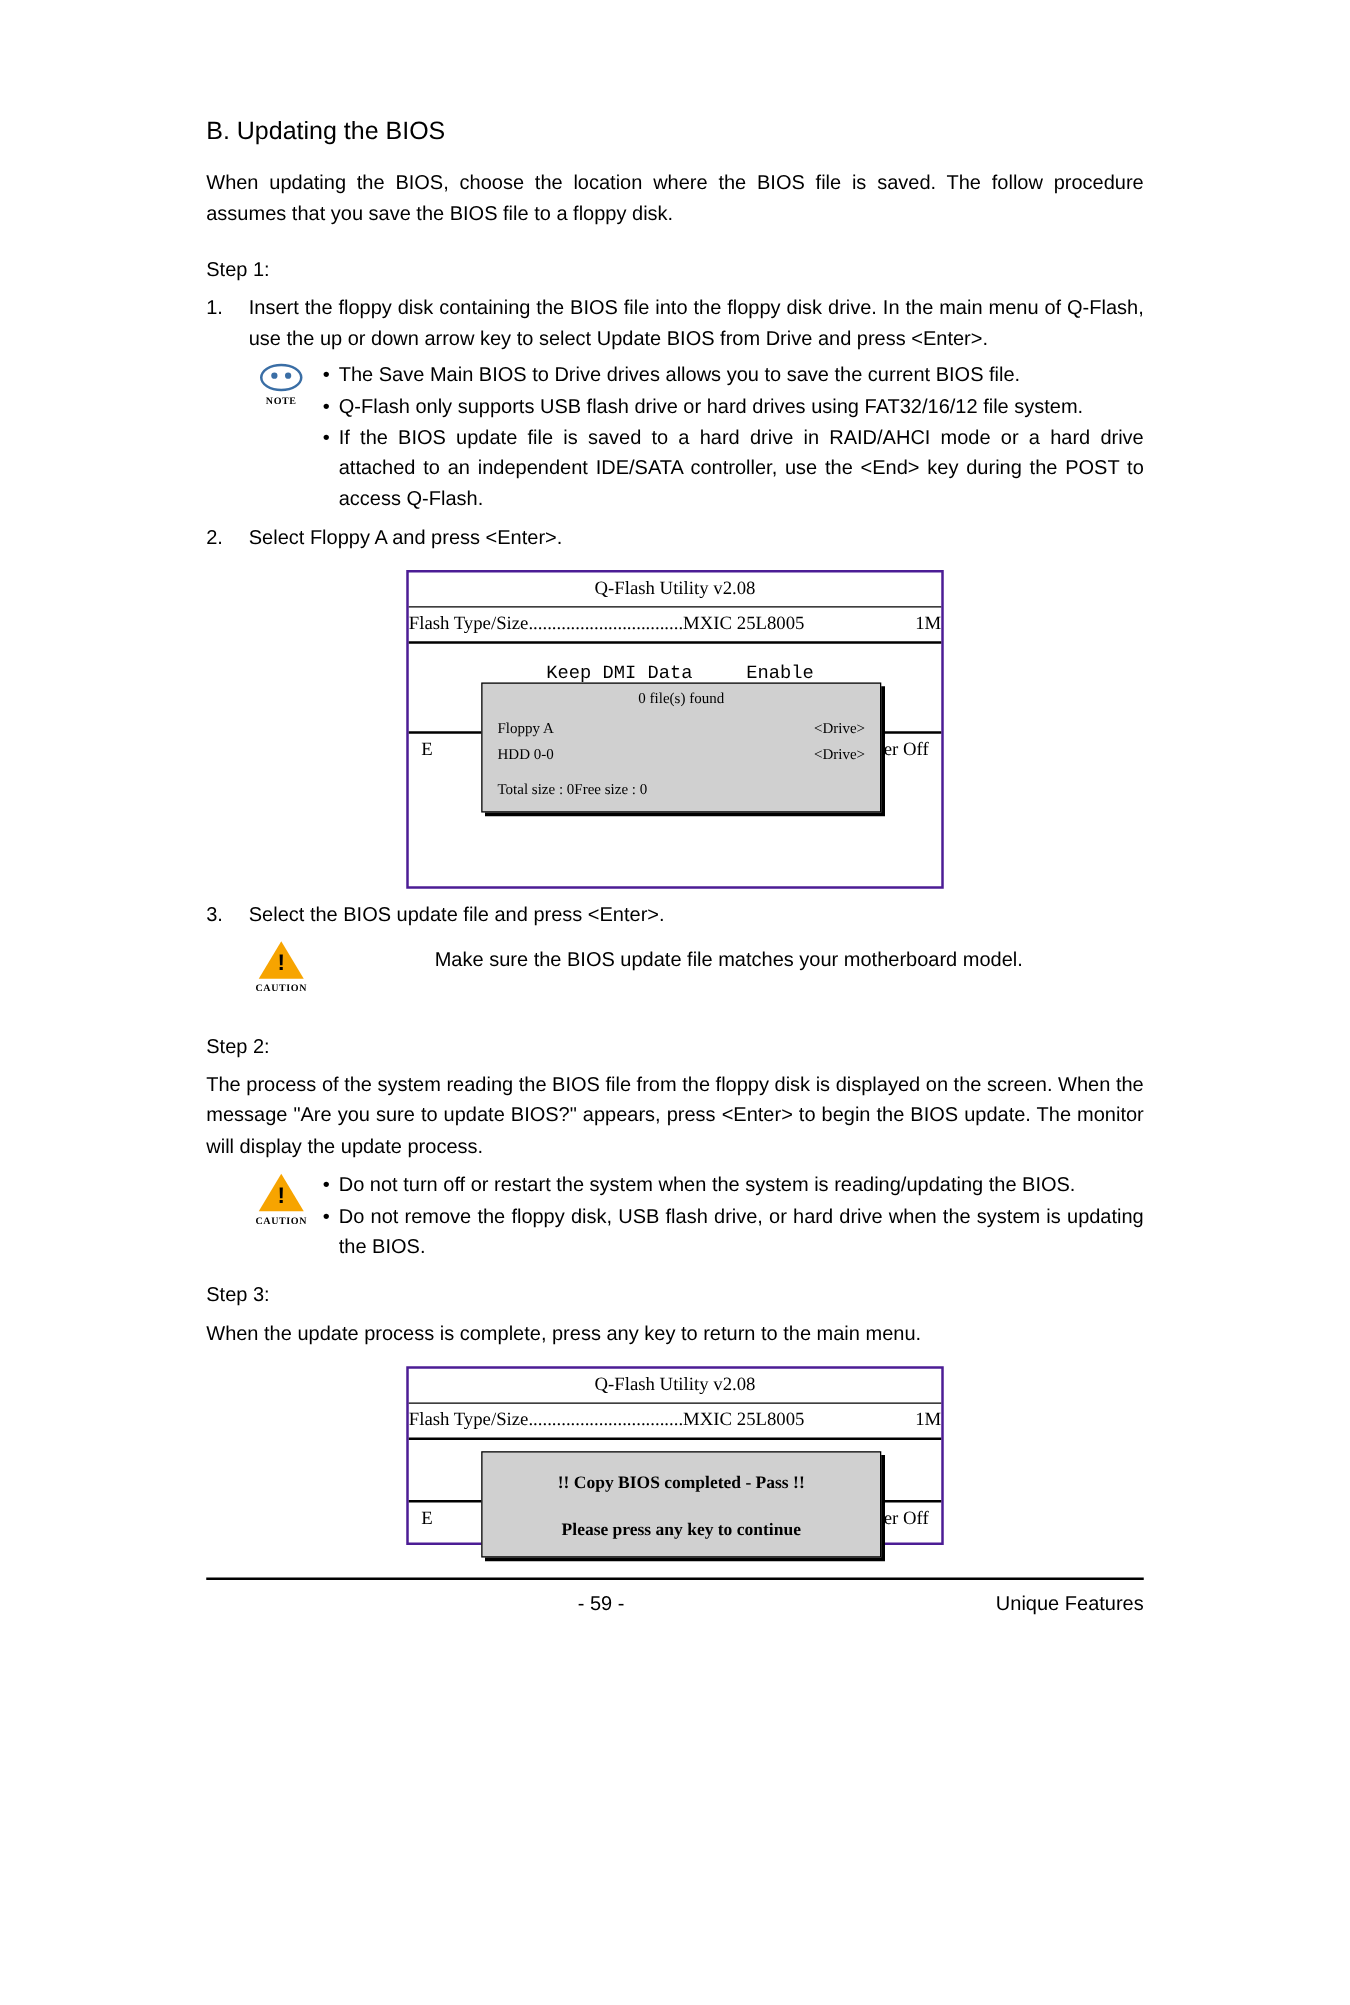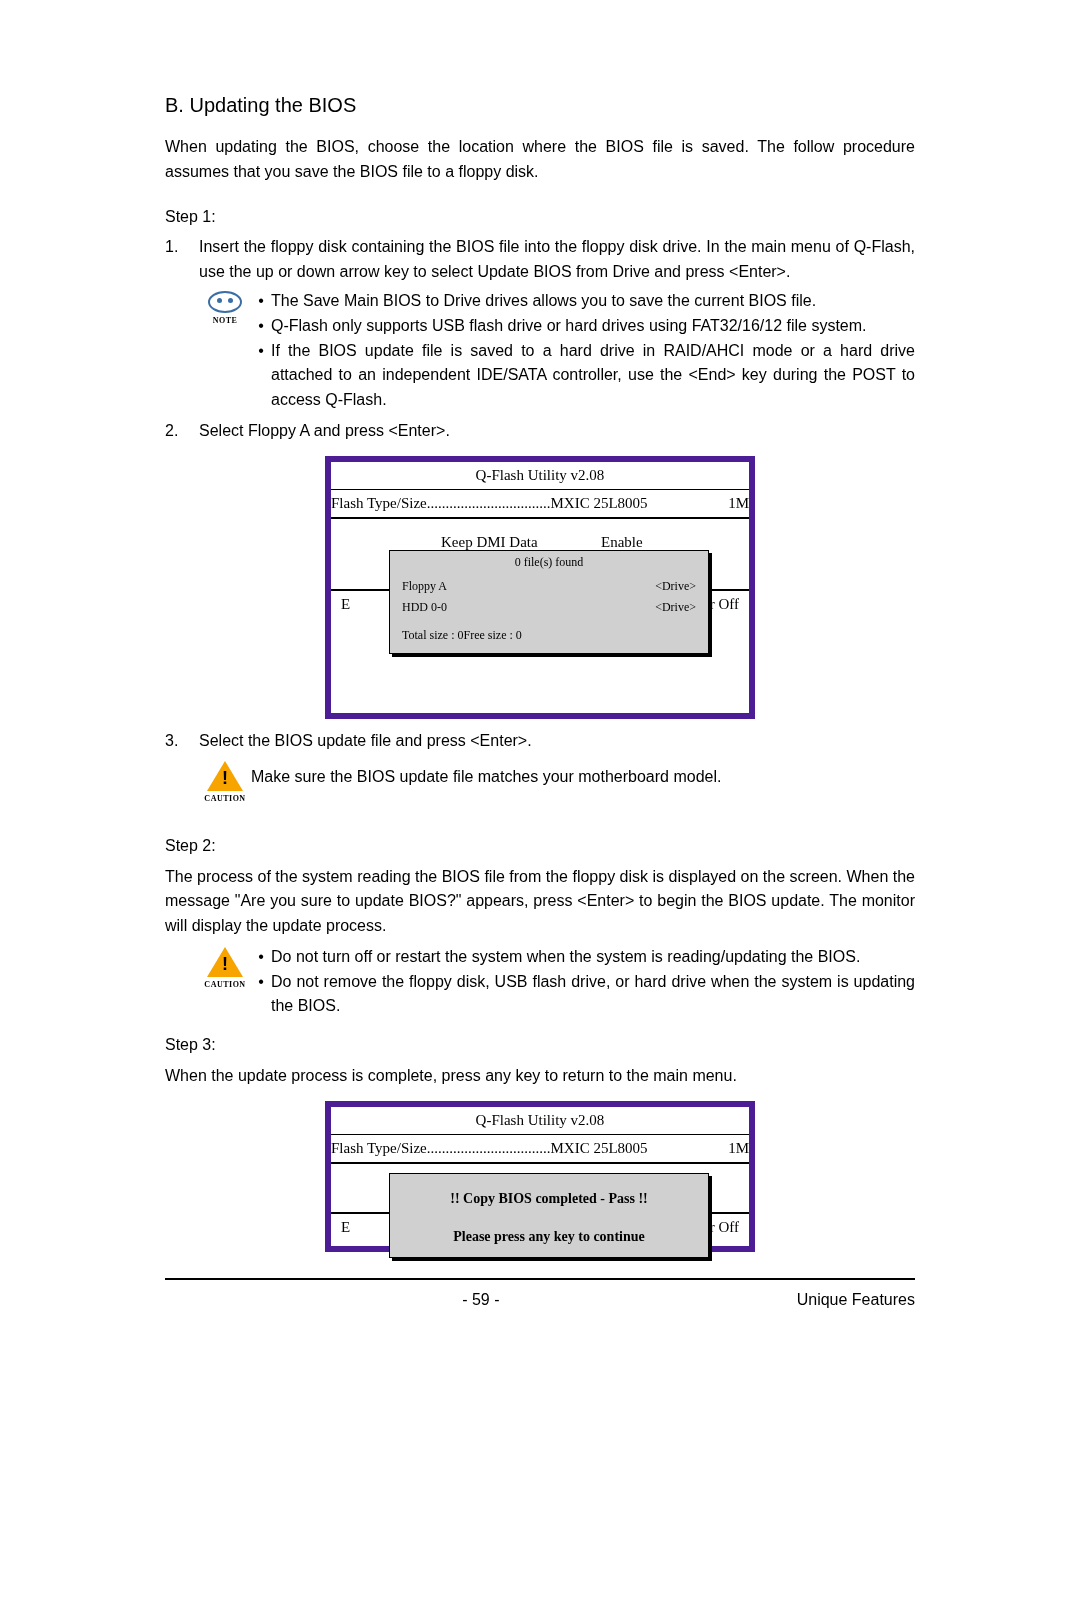--- a/index.html
+++ b/index.html
@@ -101,42 +101,42 @@
     flex-shrink:0;
     text-align:center;
   }
   .bullet .txt { flex:1; }
 
   .qflash {
     width: 430px;
     margin: 12px auto 10px auto;
   }
   .qflash-outer {
-    border: 6px solid #4c1d95;
+    border: 2px solid #4c1d95;
     font-family: "Times New Roman", Times, serif;
     font-size: 15px;
     position: relative;
     background:#fff;
   }
   .qflash-title {
     text-align:center;
     border-bottom: 1px solid #000;
     padding: 2px 0;
   }
   .qflash-flash {
     display:flex;
     justify-content: space-between;
     padding: 2px 0;
     border-bottom: 2px solid #000;
   }
   .qflash-body {
     padding: 12px 10px 6px 10px;
     min-height: 70px;
   }
-  .qflash-kv { display:flex; }
+  .qflash-kv { display:flex;font-family:Liberation Mono, monospace; }
   .qflash-kv .k { width: 160px; }
   .qflash-line {
     display:flex;
     padding: 2px 10px 6px 10px;
   }
   .e-off { width:18px; text-align:left; }
   .er-off { width:50px; text-align:right; }
   .mid { flex:1; }
 
   .popup {
@@ -189,21 +189,21 @@
     margin-top: 26px;
     display:flex;
     justify-content: space-between;
     padding-top: 8px;
   }
   .caution-block-nobullet {
     display:flex;
     margin-left: 34px;
     margin-top: 6px;
   }
-  .caution-block-nobullet .txt { flex:1; padding-top:6px; }
+  .caution-block-nobullet .txt { flex:1; padding-top:6px;text-align:center; }
   .step2-caution {
     display:flex;
     margin-left: 34px;
   }
 </style>
 </head>
 <body>
 
 <div class="page">
 

